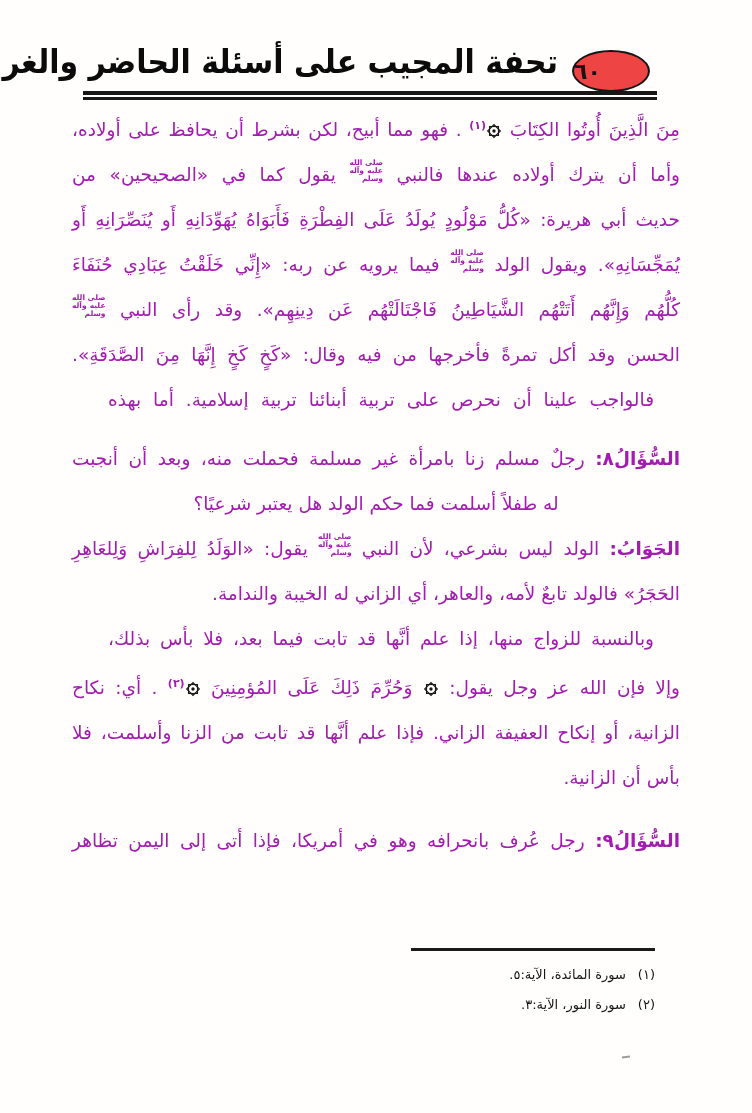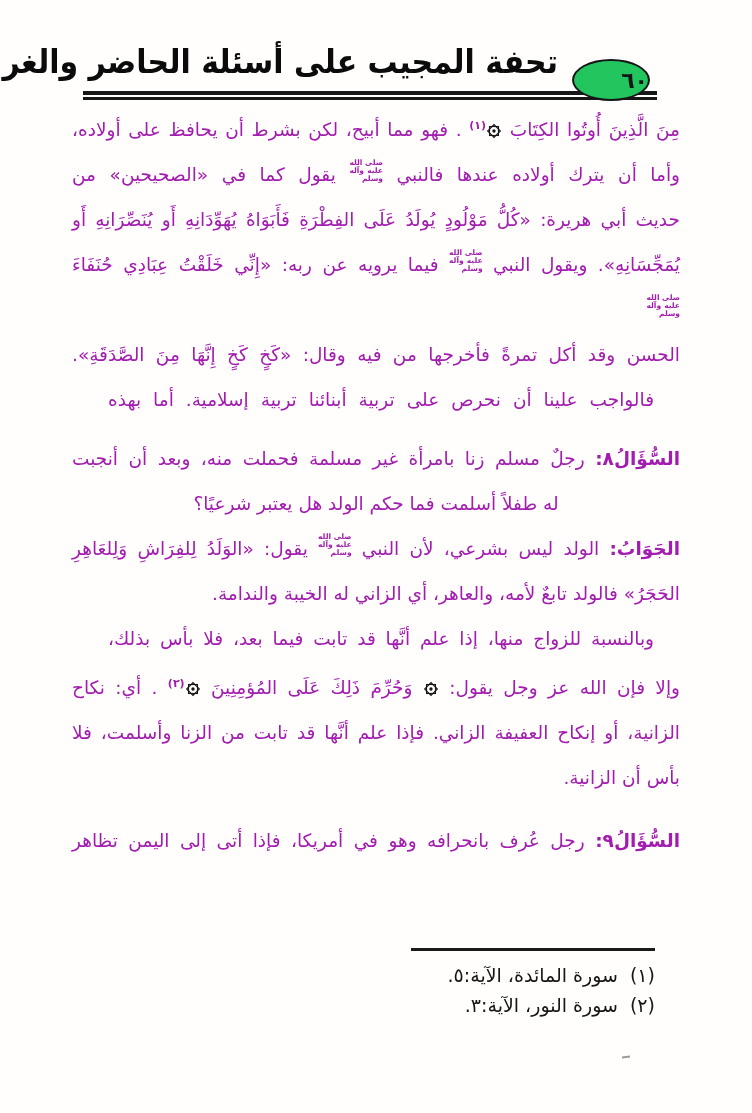--- a/index.html
+++ b/index.html
@@ -18,23 +18,23 @@
   .hdr-rule{
     position:absolute;top:91px;left:83px;right:95px;height:2px;
     border-top:4px solid #171717;border-bottom:3px solid #171717;
   }
   .book-title{
     position:absolute;top:44px;left:78px;width:480px;
     text-align:center;font-size:30px;font-weight:bold;color:#0b0b0b;
     transform:scaleY(1.08);white-space:nowrap;
   }
   .pagenum-oval{
-    position:absolute;top:59px;right:102px;width:74px;height:38px;
-    border:2.5px solid #161616;border-radius:50%;background:#22c55e;
-    display:flex;align-items:center;justify-content:flex-start;
+    position:absolute;top:50px;right:102px;width:74px;height:38px;
+    border:2.5px solid #161616;border-radius:50%;background:#ef4444;
+    display:flex;align-items:center;justify-content:flex-end;
     font-size:22px;font-weight:bold;z-index:2;
   }
 
   
   .page-body{
     position:absolute;top:103px;right:72px;left:72px;
     font-size:18.5px;line-height:45px;color:#a21caf;
   }
   .line{text-align:justify;text-align-last:justify;text-justify:inter-word;}
   .line.end{text-align:justify;text-align-last:right;}
@@ -50,21 +50,21 @@
   .saw div{white-space:nowrap;}
 
   
   .ayah{white-space:nowrap;}
   .ayah svg{vertical-align:-3px;}
   .fref{font-size:11px;font-weight:bold;}
 
   
   .footnotes{
     position:absolute;top:948px;right:97px;left:72px;
-    font-size:19px;color:#161616;text-align:right;
+    font-size:13px;color:#161616;text-align:right;
   }
   .fsep{width:244px;height:3px;background:#1a1a1a;margin-bottom:9px;}
   .fitem{line-height:30px;}
   .fnum{margin-left:12px;}
 
   .speck{
     position:absolute;left:622px;top:1056px;width:8px;height:2px;
     background:#9a9a96;transform:rotate(-8deg);
   }
 </style>
@@ -85,22 +85,22 @@
       <div>
         <div class="line fill"><span>مِنَ الَّذِينَ أُوتُوا الكِتَابَ</span> <span class="ayah"><svg viewBox="0 0 20 20" width="16" height="16">
               <g stroke="#161616" fill="none" stroke-width="1.4">
                 <rect x="4.4" y="4.4" width="11.2" height="11.2"></rect>
                 <rect x="4.4" y="4.4" width="11.2" height="11.2" transform="rotate(45 10 10)"></rect>
               </g>
               <circle cx="10" cy="10" r="2.1" fill="#161616"></circle>
             </svg><sup class="fref">(١)</sup></span> <span>. فهو مما أبيح، لكن بشرط أن يحافظ على أولاده،</span></div>
         <div class="line fill"><span>وأما أن يترك أولاده عندها فالنبي</span> <span class="saw"><div>صلى الله</div><div>عليه وآله</div><div>وسلم</div></span> <span>يقول كما في «الصحيحين» من</span></div>
         <div class="line fill"><span>حديث أبي هريرة: «كُلُّ مَوْلُودٍ يُولَدُ عَلَى الفِطْرَةِ فَأَبَوَاهُ يُهَوِّدَانِهِ أَو يُنَصِّرَانِهِ أَو</span></div>
-        <div class="line fill"><span>يُمَجِّسَانِهِ». ويقول النبي</span> <span class="saw"><div>صلى الله</div><div>عليه وآله</div><div>وسلم</div></span> <span>فيما يرويه عن ربه: «إِنِّي خَلَقْتُ عِبَادِي حُنَفَاءَ</span></div>
-        <div class="line fill"> <span class="saw"><div>صلى الله</div><div>عليه وآله</div><div>وسلم</div></span></div>
+        <div class="line fill"><span>يُمَجِّسَانِهِ». ويقول الولد</span> <span class="saw"><div>صلى الله</div><div>عليه وآله</div><div>وسلم</div></span> <span>فيما يرويه عن ربه: «إِنِّي خَلَقْتُ عِبَادِي حُنَفَاءَ</span></div>
+        <div class="line fill"><span>كُلُّهُم وَإِنَّهُم أَتَتْهُم الشَّيَاطِينُ فَاجْتَالَتْهُم عَن دِينِهِم». وقد رأى النبي</span> <span class="saw"><div>صلى الله</div><div>عليه وآله</div><div>وسلم</div></span></div>
         <div class="line fill"><span>الحسن وقد أكل تمرةً فأخرجها من فيه وقال: «كَخٍ كَخٍ إِنَّهَا مِنَ الصَّدَقَةِ».</span></div>
       </div>
       <div>
         <div class="line fill indent"><span>فالواجب علينا أن نحرص على تربية أبنائنا تربية إسلامية. أما بهذه</span></div>
       </div>
       <div style="margin-top: 14px;">
         <div class="line fill"><span class="bold">السُّؤَالُ٨:</span> <span>رجلٌ مسلم زنا بامرأة غير مسلمة فحملت منه، وبعد أن أنجبت</span></div>
         <div class="line center"><span>له طفلاً أسلمت فما حكم الولد هل يعتبر شرعيًا؟</span></div>
       </div>
       <div>

